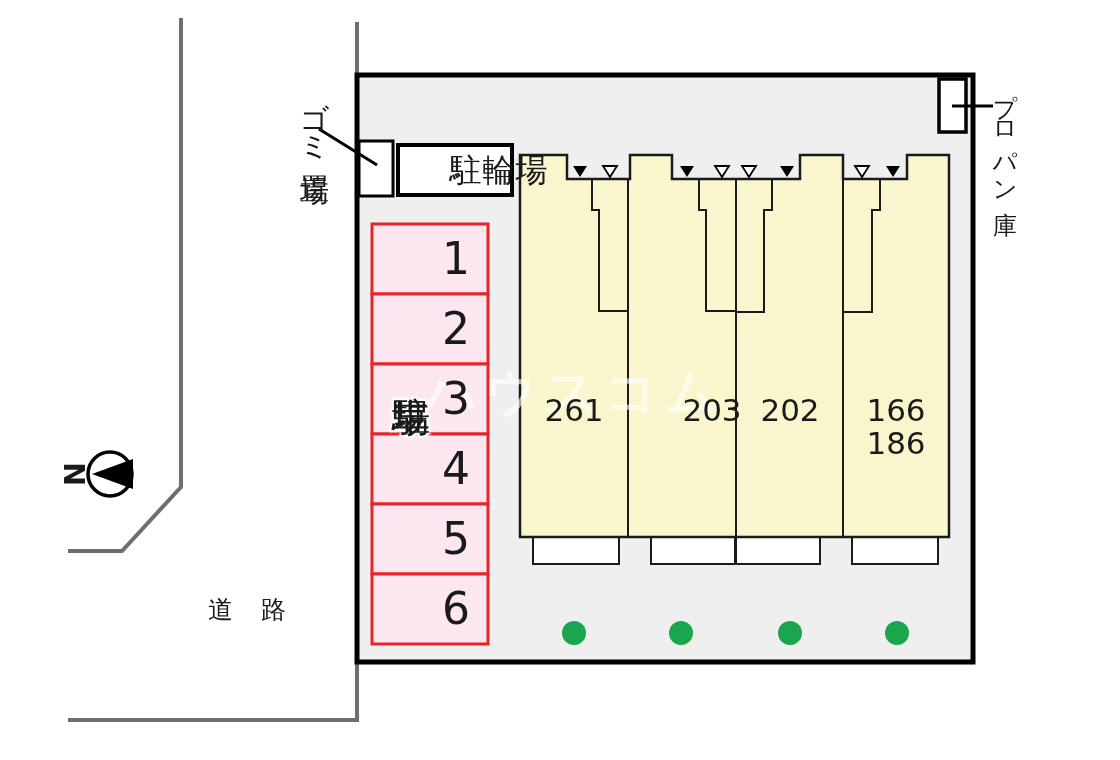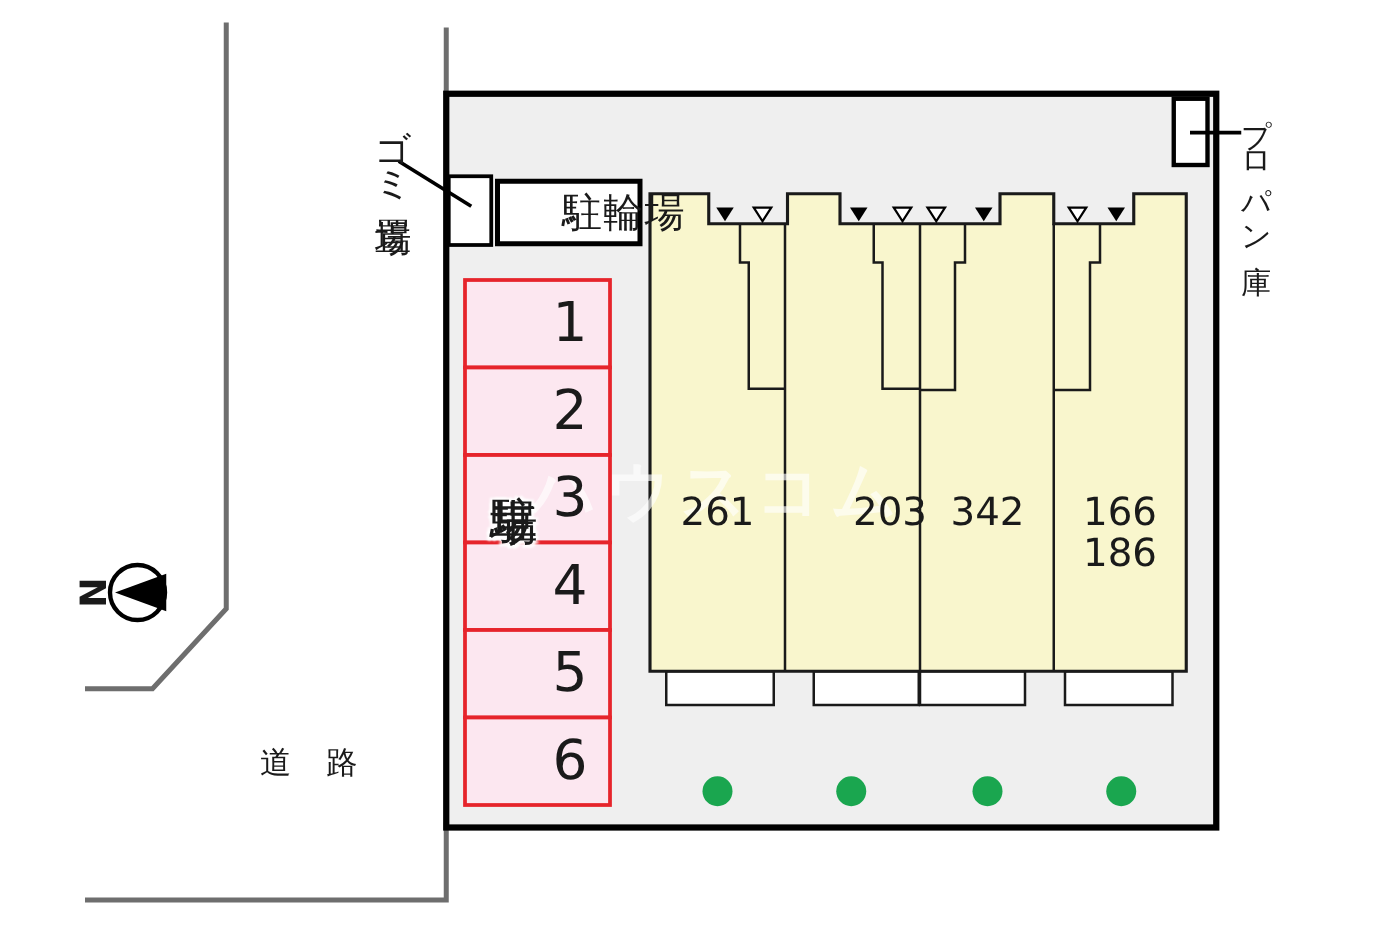--- a/index.html
+++ b/index.html
@@ -121,21 +121,21 @@
   <div class="pnum" style="top:504px">5</div>
   <div class="pnum" style="top:574px">6</div>
 
   <div class="unit" style="left:522px">
     <div>261</div>
   </div>
   <div class="unit" style="left:660px">
     <div>203</div>
   </div>
   <div class="unit" style="left:738px">
-    <div>342</div>
+    <div>202</div>
   </div>
   <div class="unit" style="left:844px">
     <div>166</div>
     <div>186</div>
   </div>
 
   <div class="lbl lbl-road">道 路</div>
 
   <div class="lbl lbl-north">N</div>
 

